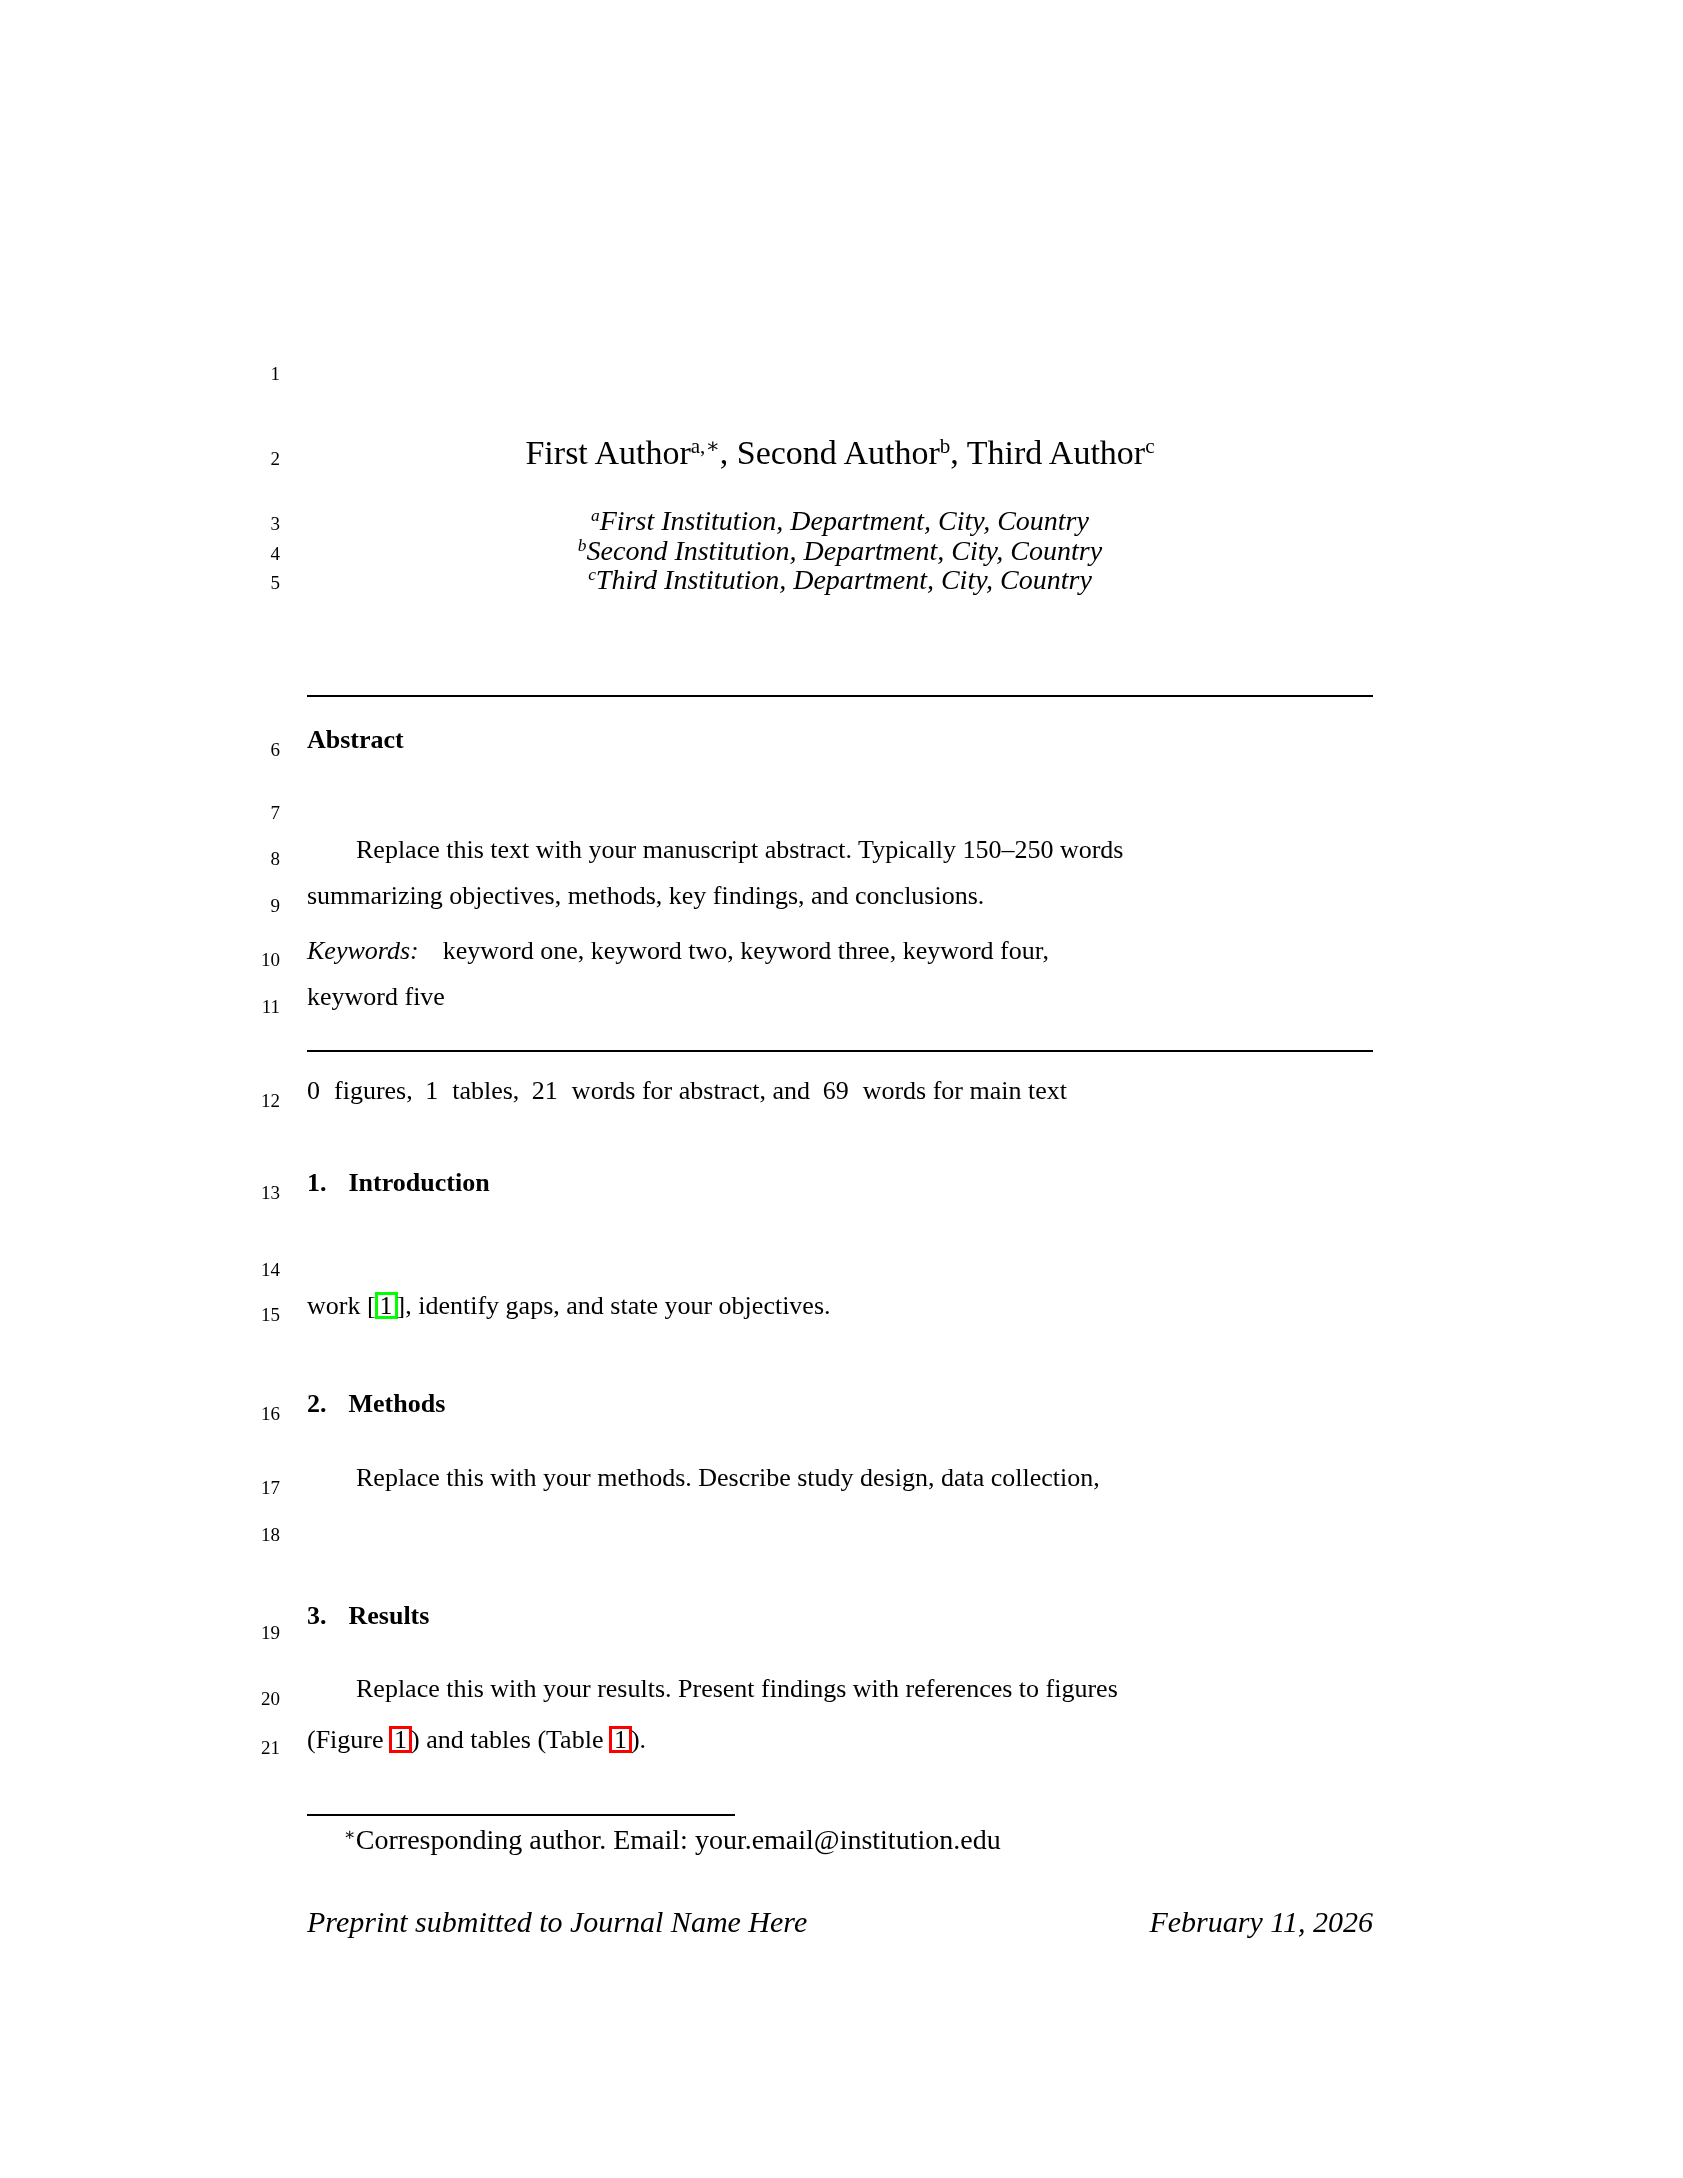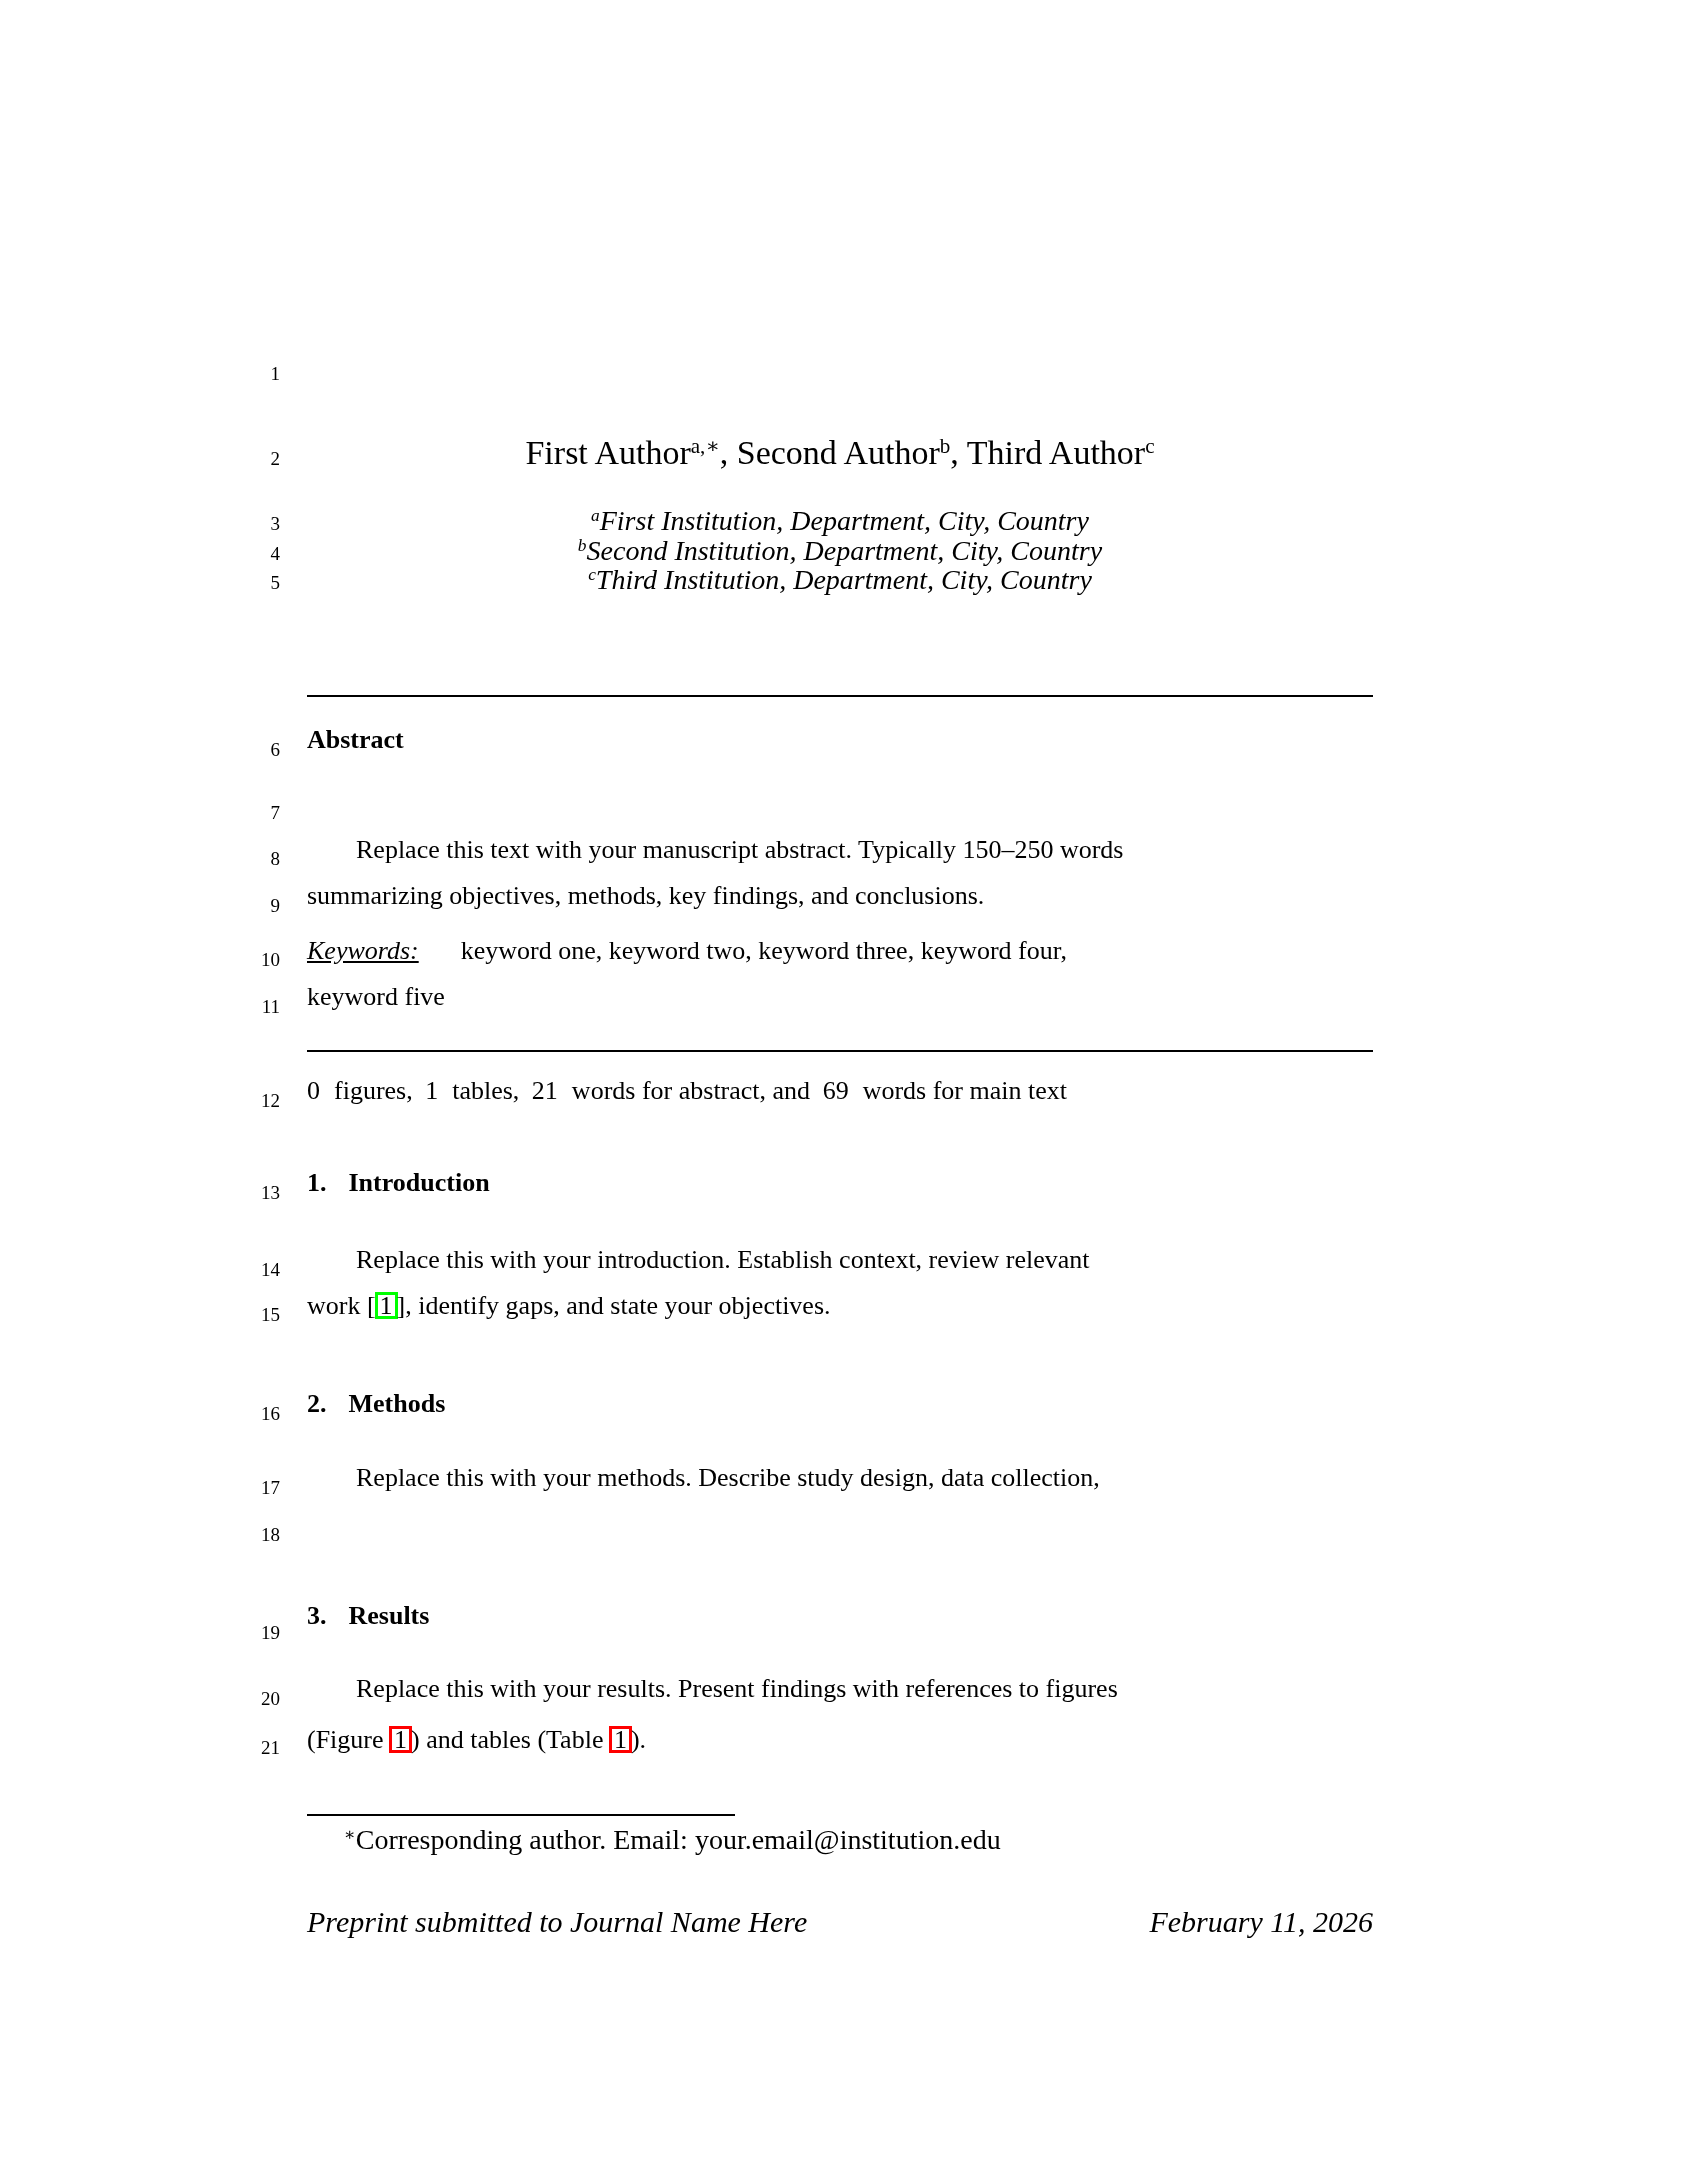--- a/index.html
+++ b/index.html
@@ -23,21 +23,21 @@
   }
   .tl { position: absolute; left: 307px; font-size: 26px; line-height: 1; white-space: nowrap; }
   .ind { left: 356px; }
   .ctr { position: absolute; left: 307px; width: 1066px; text-align: center; line-height: 1; white-space: nowrap; }
   .title { font-size: 53px; }
   .authors { font-size: 34px; }
   .affil { font-size: 28px; font-style: italic; }
   .bold { font-weight: bold; }
   .rule { position: absolute; height: 2px; background: #000000; }
   sup.s { font-size: 62%; vertical-align: 0.5em; line-height: 0; }
-  .kwlabel { font-style: italic; margin-right: 42px; text-decoration: underline; }
+  .kwlabel { font-style: italic; margin-right: 24px; }
   .secnum { margin-right: 22px; }
   .statnum { margin-right: 14px; }
   .statlbl { margin-right: 6px; }
   .cite {
     display: inline-block;
     border: 3px solid #00ff00;
     padding: 0 2px;
     margin: 0 -1px;
     line-height: 0.82;
   }
@@ -95,21 +95,20 @@
   <div class="tl" style="top:883px">summarizing objectives, methods, key findings, and conclusions.</div>
 
   <div class="tl" style="top:938px"><span class="kwlabel">Keywords:</span><span>keyword one, keyword two, keyword three, keyword four,</span></div>
   <div class="tl" style="top:984px">keyword five</div>
 
   <div class="rule" style="top:1050px; left:307px; width:1066px"></div>
 
   <div class="tl" style="top:1078px"><span class="statnum">0</span><span class="statlbl">figures,</span> <span class="statnum">1</span><span class="statlbl">tables,</span> <span class="statnum">21</span><span class="statlbl">words for abstract, and</span> <span class="statnum">69</span><span>words for main text</span></div>
 
   <div class="tl bold" style="top:1170px"><span class="secnum">1.</span><span>Introduction</span></div>
-  <div class="tl ind" style="top:1247px">Replace this with your introduction. Establish context, review relevant</div>
   <div class="tl" style="top:1292px"><span>work [</span><span class="cite">1</span><span>], identify gaps, and state your objectives.</span></div>
 
   <div class="tl bold" style="top:1391px"><span class="secnum">2.</span><span>Methods</span></div>
   <div class="tl ind" style="top:1465px">Replace this with your methods. Describe study design, data collection,</div>
 
   <div class="tl bold" style="top:1603px"><span class="secnum">3.</span><span>Results</span></div>
   <div class="tl ind" style="top:1676px">Replace this with your results. Present findings with references to figures</div>
   <div class="tl" style="top:1726px"><span>(Figure </span><span class="ref">1</span><span>) and tables (Table </span><span class="ref">1</span><span>).</span></div>
 
   <div class="rule" style="top:1814px; left:307px; width:428px"></div>

